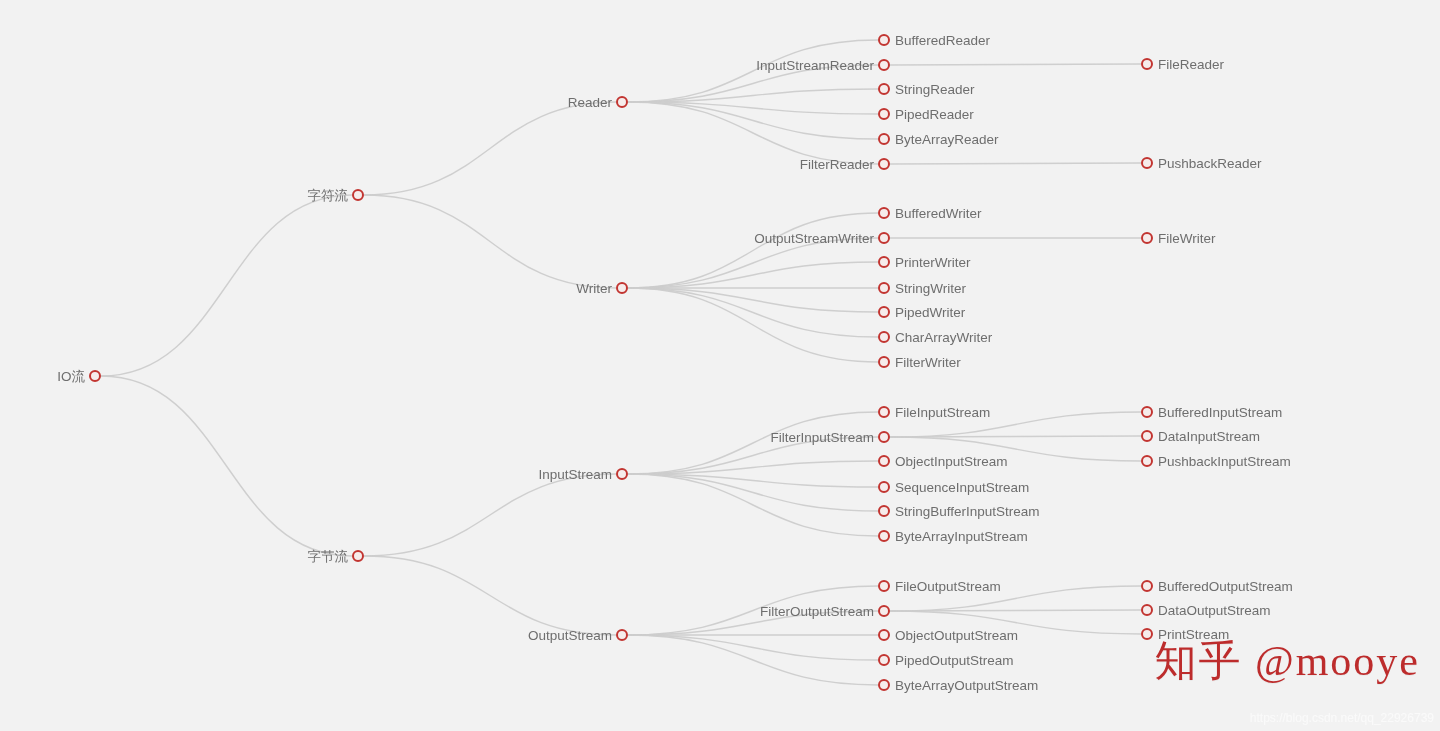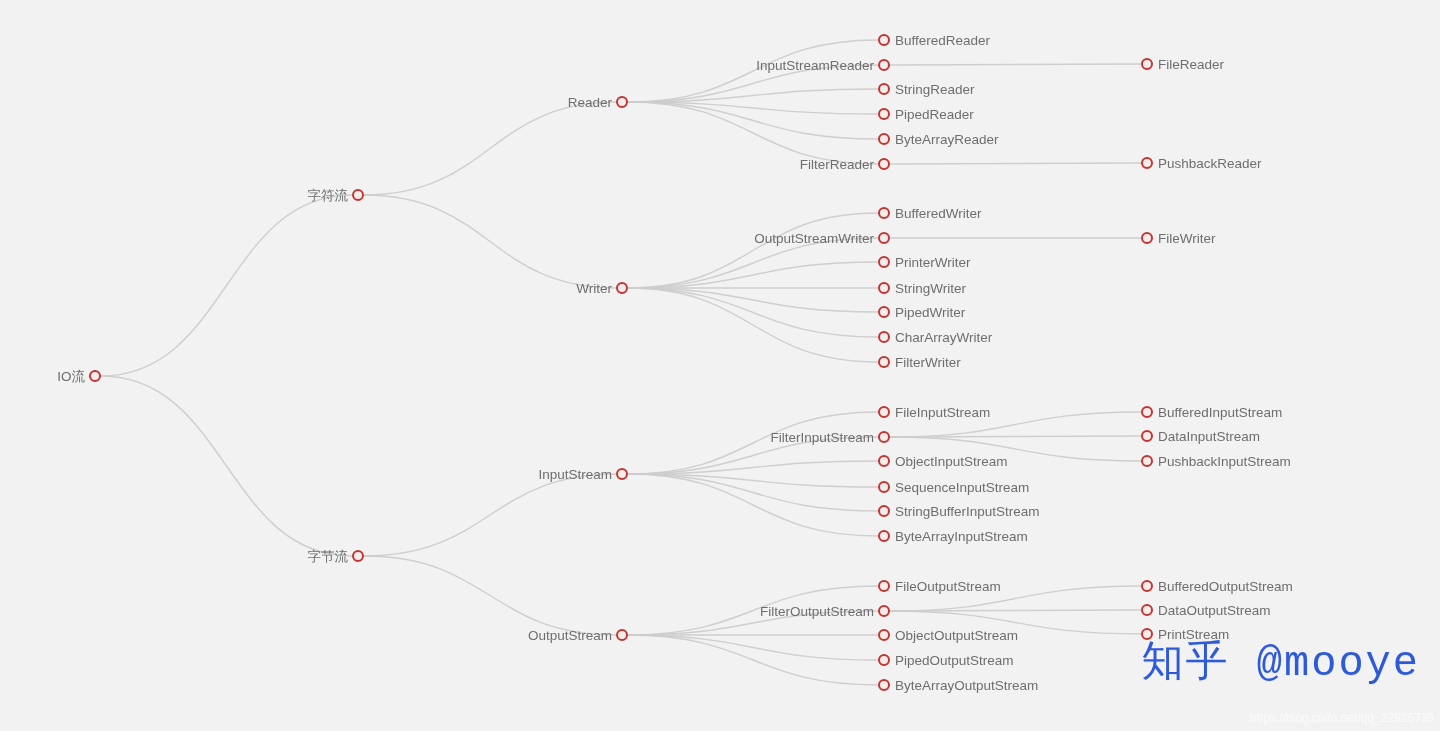--- a/index.html
+++ b/index.html
@@ -29,24 +29,24 @@
   .edge-path{
     fill:none;
     stroke:#ccc;
     stroke-width:1.4;
     stroke-opacity:.95;
   }
   .watermark{
     position:absolute;
     right:20px;bottom:42px;
     font-size:42px;
-    color:#1d4ed8;
+    color:#b91c1c;
     opacity:.92;
     letter-spacing:2px;
-    font-family:Liberation Mono, monospace;
+    font-family:Liberation Serif, serif;
     text-shadow:0 1px 1px rgba(0,0,0,.05);
     pointer-events:none;
     white-space:nowrap;
   }
   .source-url{
     position:absolute;
     right:6px;bottom:6px;
     font-size:12px;
     color:#fbfbfb;
     opacity:.95;

